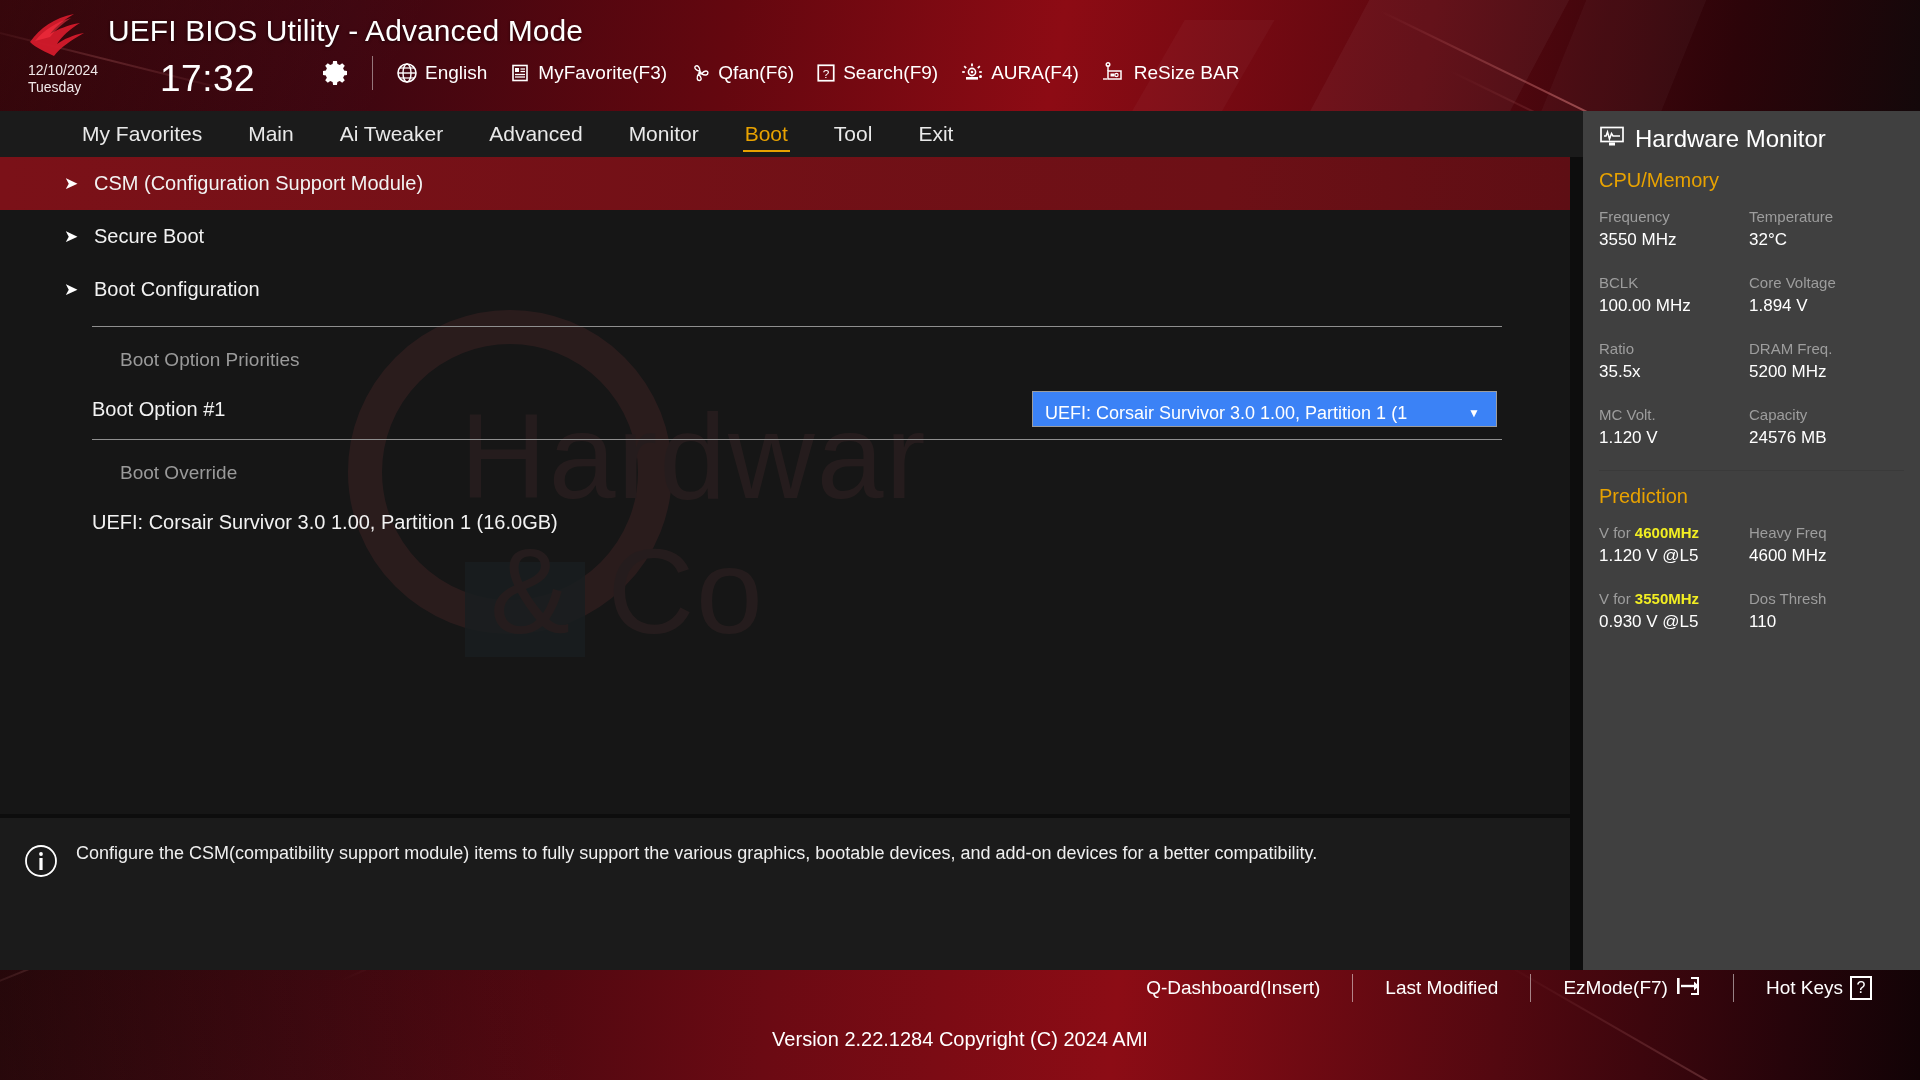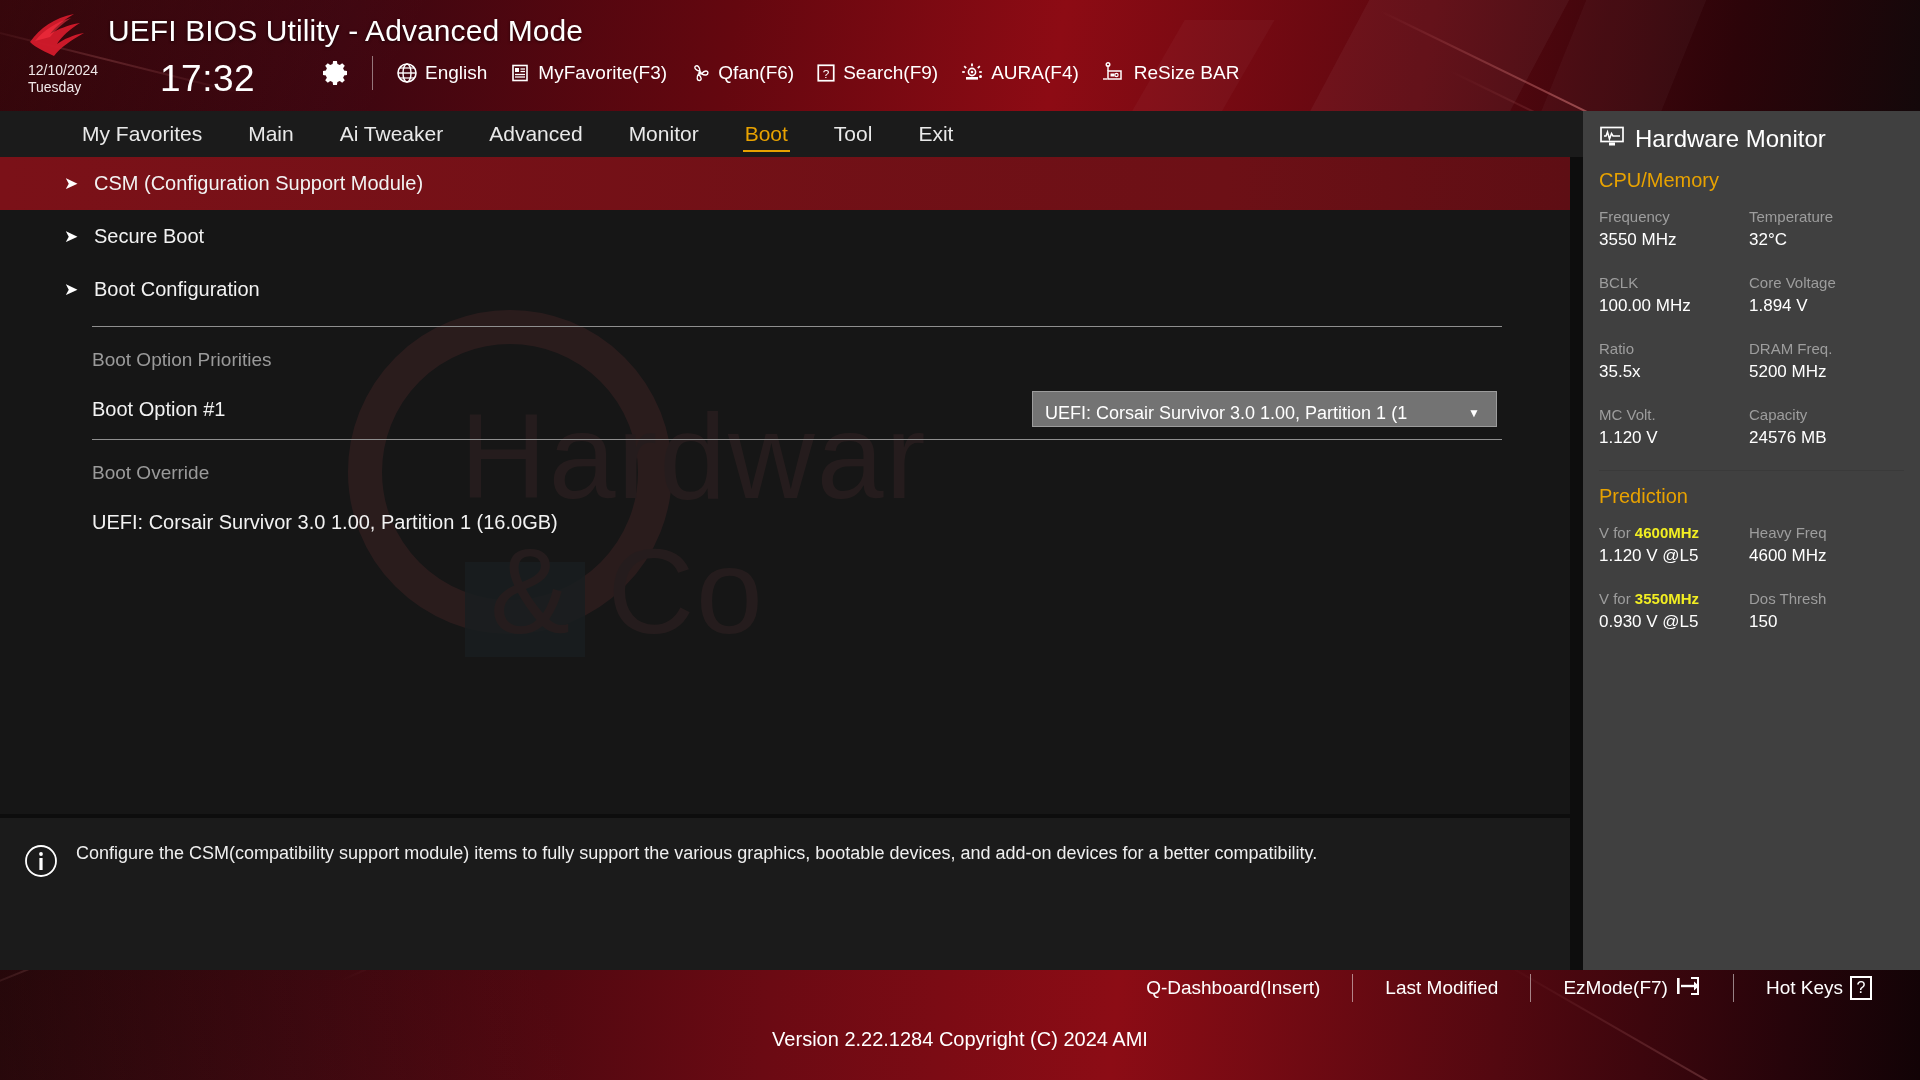--- a/index.html
+++ b/index.html
@@ -80,30 +80,30 @@
     position:relative; height:53px; display:flex; align-items:center;
     padding-left:68px; font-size:20px; color:#f2f2f2; cursor:pointer;
   }
   .row.selected { background:linear-gradient(90deg, #7b1118 0%, #6d1016 78%, #5e0e14 100%); }
   .row .arrow { position:absolute; left:64px; font-size:17px; color:#ffffff; }
   .row .rlabel { margin-left:26px; }
 
   .divider { height:1px; background:#8f8f8f; margin:10px 92px 10px 92px; width:1410px; }
 
   .section-head {
-    padding-left:92px; font-size:19px; color:#9a9a9a; height:46px;
+    padding-left:120px; font-size:19px; color:#9a9a9a; height:46px;
     display:flex; align-items:center;
   }
   .kv-row {
     position:relative; height:52px; display:flex; align-items:center;
     padding-left:92px; font-size:20px; color:#f2f2f2;
   }
   .dropdown {
     position:absolute; left:1032px; top:8px; width:465px; height:36px;
-    border:1px solid #9c9c9c; background:#737373;
+    border:1px solid #9c9c9c; background:#3b82f6;
     display:flex; align-items:center; padding:8px 10px 0 12px;
     font-size:18px; color:#ffffff; cursor:pointer; justify-content:space-between;
   }
   .dropdown .caret { font-size:12px; color:#ffffff; margin-right:6px; }
   .override-item {
     padding-left:92px; height:52px; display:flex; align-items:center;
     font-size:20px; color:#f2f2f2; cursor:pointer;
   }
 
   
@@ -421,21 +421,21 @@
           <div class="hw-val">4600 MHz</div>
         </div>
       </div>
       <div class="hw-pair">
         <div class="hw-cell">
           <div class="hw-lab"><span>V for </span><span class="hw-hl">3550MHz</span></div>
           <div class="hw-val">0.930 V @L5</div>
         </div>
         <div class="hw-cell">
           <div class="hw-lab">Dos Thresh</div>
-          <div class="hw-val">150</div>
+          <div class="hw-val">110</div>
         </div>
       </div>
     </div>
   </div>
 
   <div class="footer">
     <div class="ftr-streak" style="left:-60px;top:34px;width:420px;transform:rotate(-22deg);opacity:0.55;"></div>
     <div class="ftr-streak" style="left:340px;top:10px;width:360px;transform:rotate(-24deg);opacity:0.4;"></div>
     <div class="ftr-streak" style="left:1500px;top:-10px;width:520px;transform:rotate(30deg);opacity:0.45;"></div>
 

